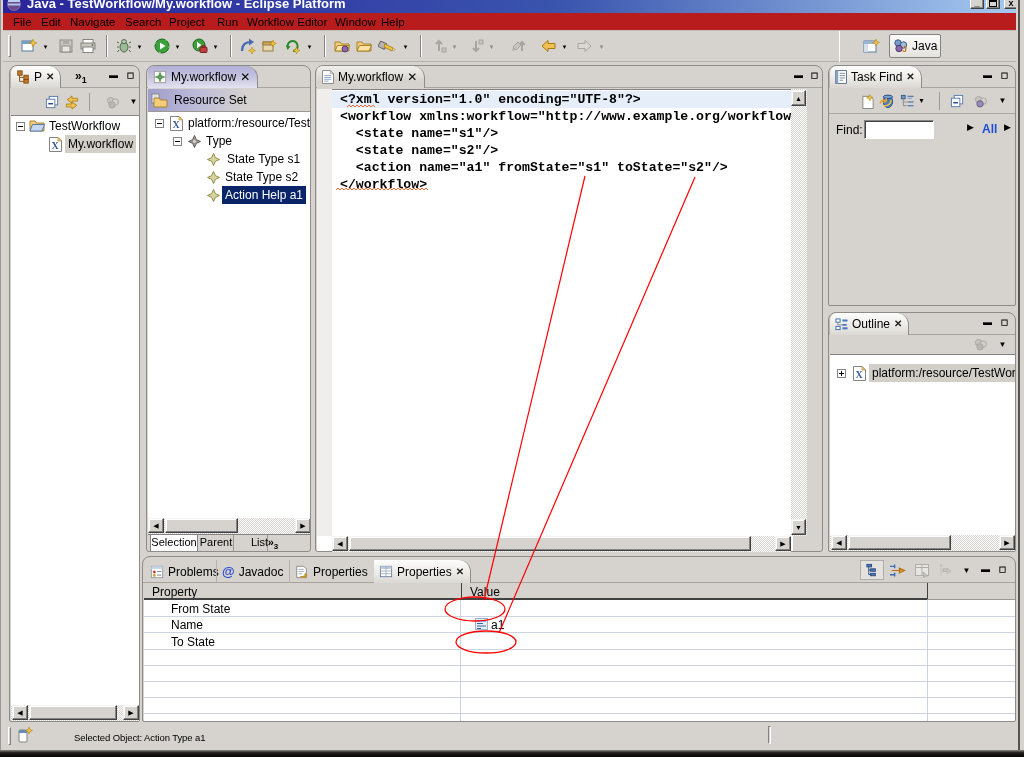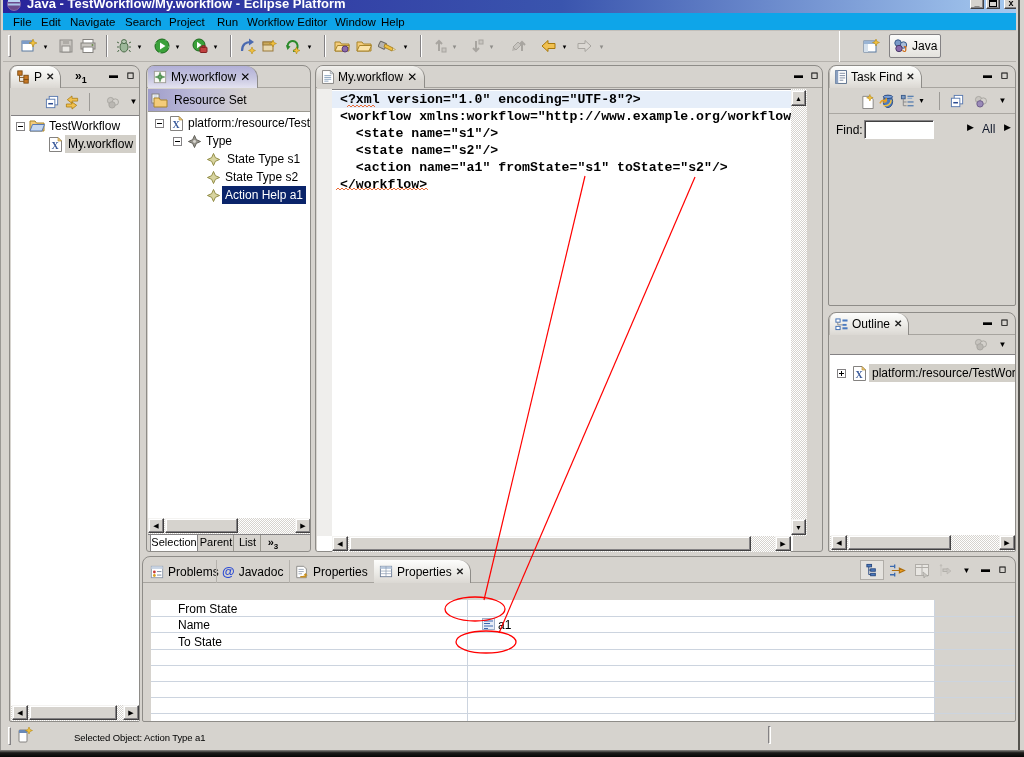--- a/index.html
+++ b/index.html
@@ -9,21 +9,21 @@
 
   
   #titlebar { left:3px; top:0; width:1016px; height:13px; background:linear-gradient(90deg,#29249b 0%,#3a55ae 55%,#a6caf0 100%); overflow:hidden; }
   #title-text { position:absolute; left:24px; top:-4px; color:#fff; font-weight:bold; font-size:13px; white-space:nowrap; }
   .winbtn { position:absolute; top:-5px; width:14px; height:14px; background:#d6d3ce; border:1px solid; border-color:#fff #424142 #424142 #fff; box-shadow:inset -1px -1px 0 #848284; font-size:9px; font-weight:bold; text-align:center; line-height:13px; }
   #win-left-edge { left:0; top:0; width:3px; height:757px; background:#d6d3ce; border-left:1px solid #9a9894; }
   #win-right-edge { left:1016px; top:0; width:8px; height:757px; background:#d6d3ce; }
   #win-right-line { left:1018px; top:0; width:2px; height:757px; background:#55534e; }
   #win-bottom { left:0; top:750px; width:1024px; height:7px; background:linear-gradient(180deg,#8a8884,#1c1b19 40%,#060605); }
 
-  #menubar { left:3px; top:13px; width:1015px; height:18px; background:#0ea5e9; border-bottom:1px solid #c2bfba; }
+  #menubar { left:3px; top:13px; width:1015px; height:18px; background:#b91c1c; border-bottom:1px solid #c2bfba; }
   .menu-item { position:absolute; top:2px; height:14px; line-height:14px; font-size:11.5px; white-space:nowrap; }
 
   #main-toolbar { left:3px; top:31px; width:1015px; height:31px; background:#d6d3ce; border-bottom:1px solid #b5b2ad; }
   .tb-ridge { position:absolute; width:3px; height:22px; top:4px; border:1px solid; border-color:#fff #848284 #848284 #fff; }
   .tb-sep { position:absolute; width:2px; height:22px; top:4px; border-left:1px solid #848284; border-right:1px solid #fff; }
   .tb-btn { position:absolute; top:6px; width:18px; height:18px; display:flex; align-items:center; justify-content:center; }
   .tb-dd { position:absolute; top:12px; width:9px; height:8px; font-size:7px; color:#000; text-align:center; line-height:7px; }
   .tb-dd.dis { color:#8e8c88; }
   .persp-divider { position:absolute; left:836px; top:0; width:1px; height:31px; background:#b5b2ad; border-right:1px solid #fff; }
   #java-persp-btn { position:absolute; left:886px; top:3px; width:52px; height:24px; background:linear-gradient(180deg,#fbfbfa,#e4e2dd); border:1px solid #848284; border-radius:2px; display:flex; align-items:center; padding-left:3px; gap:3px; font-size:12px; }
@@ -385,21 +385,21 @@
   </div>
   <div style="position:absolute;left:1px;top:452px;width:163px;height:16px">
     <div class="sb-track" style="left:0;top:0;right:0;bottom:0"></div>
     <div class="sb-btn" style="left:0;top:0;width:16px;height:15px">◀</div>
     <div class="sb-thumb" style="left:17px;top:0;width:73px;height:15px"></div>
     <div class="sb-btn" style="right:0;top:0;width:16px;height:15px">▶</div>
   </div>
   <div style="position:absolute;left:1px;top:468px;width:163px;height:18px;border-top:1px solid #848284">
     <div style="position:absolute;left:2px;top:0;width:48px;height:17px;background:#fff;border:1px solid #848284;border-top:none;padding:1px 0 0;text-align:center;font-size:11px"><span>Selection</span></div>
     <div style="position:absolute;left:51px;top:0;width:35px;height:16px;border-right:1px solid #9a9890;padding:1px 0 0;text-align:center;font-size:11px"><span>Parent</span></div>
-    <div style="position:absolute;left:87px;top:0;width:26px;height:16px;border-right:1px solid #9a9890;padding:1px 4px 0;text-align:center;font-size:11px"><span>List</span></div>
+    <div style="position:absolute;left:87px;top:0;width:26px;height:16px;border-right:1px solid #9a9890;padding:1px 16px 0;text-align:center;font-size:11px"><span>List</span></div>
     <div style="position:absolute;left:115px;top:0;width:20px;height:16px;padding:1px 0 0;text-align:center;font-weight:bold;font-size:11px">»<sub style="font-size:8px">3</sub></div>
   </div>
 </div>
 
 <div class="panel" style="left:315px; top:65px; width:508px; height:487px; border-radius:8px 8px 3px 3px">
   <div class="tabrow">
     <div class="etab inactive" style="left:1px">
       <svg width="12" height="14" viewBox="0 0 13 15">
         <path d="M0.5 0.5 L9 0.5 L12.5 4 L12.5 14.5 L0.5 14.5 Z" fill="#fff" stroke="#848280"></path>
         <path d="M9 0.5 L9 4 L12.5 4 Z" fill="#d8e4f0" stroke="#848280" stroke-width="0.6"></path>
@@ -497,21 +497,21 @@
         <circle cx="11" cy="7.5" r="3.4" fill="#d4d1cc" stroke="#a8a5a0"></circle>
         <circle cx="7.5" cy="10.5" r="3.4" fill="#9a8ab8" stroke="#6a5a88"></circle>
       </svg>
     </div>
     <div class="vt-dd" style="left:168px;top:7px">▼</div>
   </div>
   <div style="position:absolute;left:1px;top:49px;width:186px;height:30px;background:#d6d3ce">
     <span style="position:absolute;left:6px;top:8px">Find:</span>
     <input style="position: absolute; left: 34px; top: 5px; width: 70px; height: 19px; border-width: 1px; border-style: solid; border-image: initial; border-color: rgb(132, 130, 132) rgb(255, 255, 255) rgb(255, 255, 255) rgb(132, 130, 132); box-shadow: rgb(66, 65, 66) 1px 1px 0px inset; font-size: 12px; padding: 0px 2px; background: rgb(255, 255, 255); outline: none;" value="">
     <span style="position:absolute;left:137px;top:7px;font-size:9px">▶</span>
-    <span style="position:absolute;left:152px;top:7px;color:#0f172a;font-weight:normal">All</span>
+    <span style="position:absolute;left:152px;top:7px;color:#1d4ed8;font-weight:bold">All</span>
     <span style="position:absolute;left:174px;top:7px;font-size:9px">▶</span>
   </div>
 </div>
 
 <div class="panel" style="left:828px; top:312px; width:188px; height:240px;">
   <div class="tabrow">
     <div class="vtab active rounded-left" style="left:0">
       <svg width="13" height="13" viewBox="0 0 14 14">
         <rect x="1" y="1" width="4.5" height="3.5" fill="#fff" stroke="#3a6ab0"></rect>
         <rect x="8" y="1.6" width="5.5" height="2.2" fill="#4a7ac0"></rect>
@@ -618,22 +618,30 @@
         <rect x="3.4" y="4" width="1.2" height="9" fill="#c8c5c0"></rect>
         <rect x="6" y="6" width="5" height="2.4" fill="#d0cdc8" stroke="#b0ada8"></rect>
         <path d="M14 8 L10 5 L10 11 Z" fill="#c8c5c0" stroke="#b0ada8" stroke-width="0.5"></path>
       </svg>
     </div>
     <div class="vt-dd" style="left:818px;top:9px">▼</div>
     <div class="minmax" style="left:836px;top:7px">▬</div>
     <div class="minmax" style="left:853px;top:7px">◻</div>
   </div>
 
-
-  <div class="content-white" style="left:8px;top:43px;width:783px;height:122px;border-top:none">
+  <div style="position:absolute;left:1px;top:26px;width:872px;height:17px;background:#d6d3ce">
+    <span class="prop-cell" style="left:8px;top:2px">Property</span>
+    <span class="prop-cell" style="left:326px;top:2px">Value</span>
+    <div style="position:absolute;left:317px;top:0;width:1px;height:17px;background:#424142"></div>
+    <div style="position:absolute;left:783px;top:0;width:1px;height:17px;background:#424142"></div>
+    <div style="position:absolute;left:0;top:15px;width:783px;height:2px;background:#424142"></div>
+    <div style="position:absolute;left:783px;top:16px;width:89px;height:1px;background:#9a9890"></div>
+  </div>
+
+  <div class="content-white" style="left:1px;top:43px;width:872px;height:122px;border-top:none">
     <div style="position:absolute;left:316px;top:0;width:1px;height:122px;background:#ccd4df"></div>
     <div style="position:absolute;left:783px;top:0;width:1px;height:122px;background:#ccd4df"></div>
     <div style="position:absolute;left:0;top:16px;width:872px;height:1px;background:#ccd4df"></div>
     <div style="position:absolute;left:0;top:32px;width:872px;height:1px;background:#ccd4df"></div>
     <div style="position:absolute;left:0;top:49px;width:872px;height:1px;background:#ccd4df"></div>
     <div style="position:absolute;left:0;top:65px;width:872px;height:1px;background:#ccd4df"></div>
     <div style="position:absolute;left:0;top:81px;width:872px;height:1px;background:#ccd4df"></div>
     <div style="position:absolute;left:0;top:97px;width:872px;height:1px;background:#ccd4df"></div>
     <div style="position:absolute;left:0;top:113px;width:872px;height:1px;background:#ccd4df"></div>
     <span class="prop-cell" style="left:27px;top:2px">From State</span>

